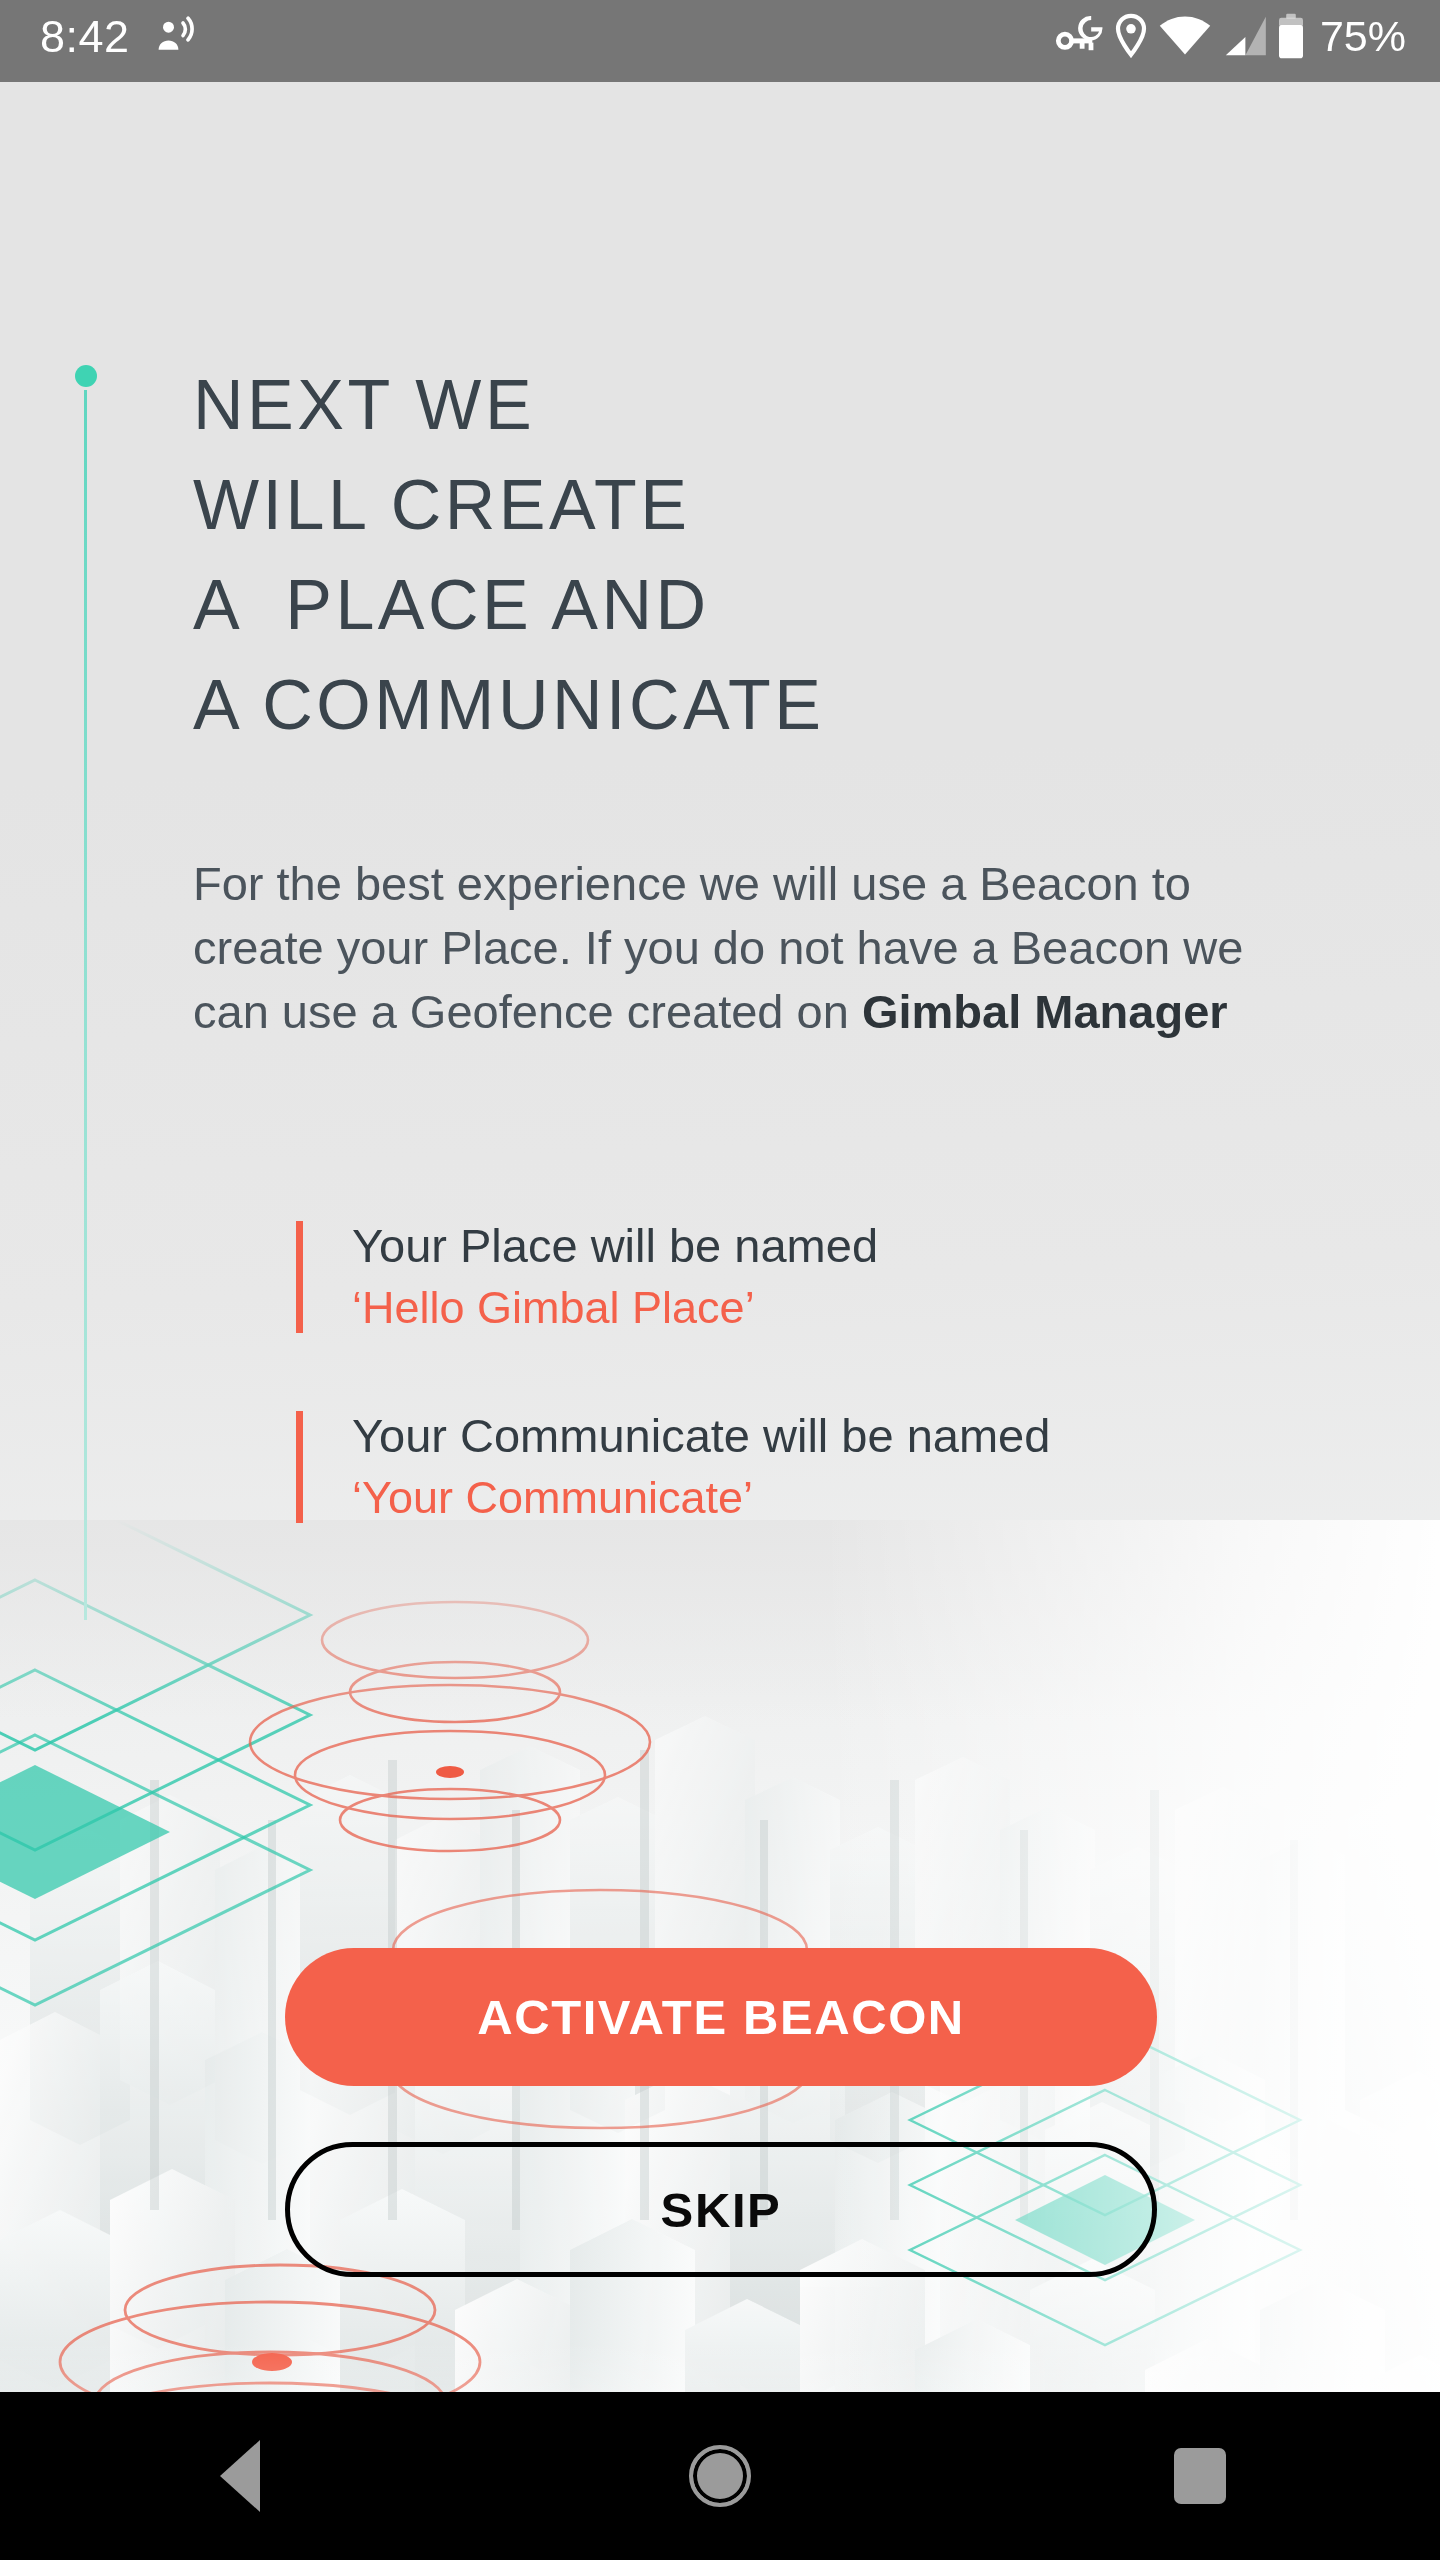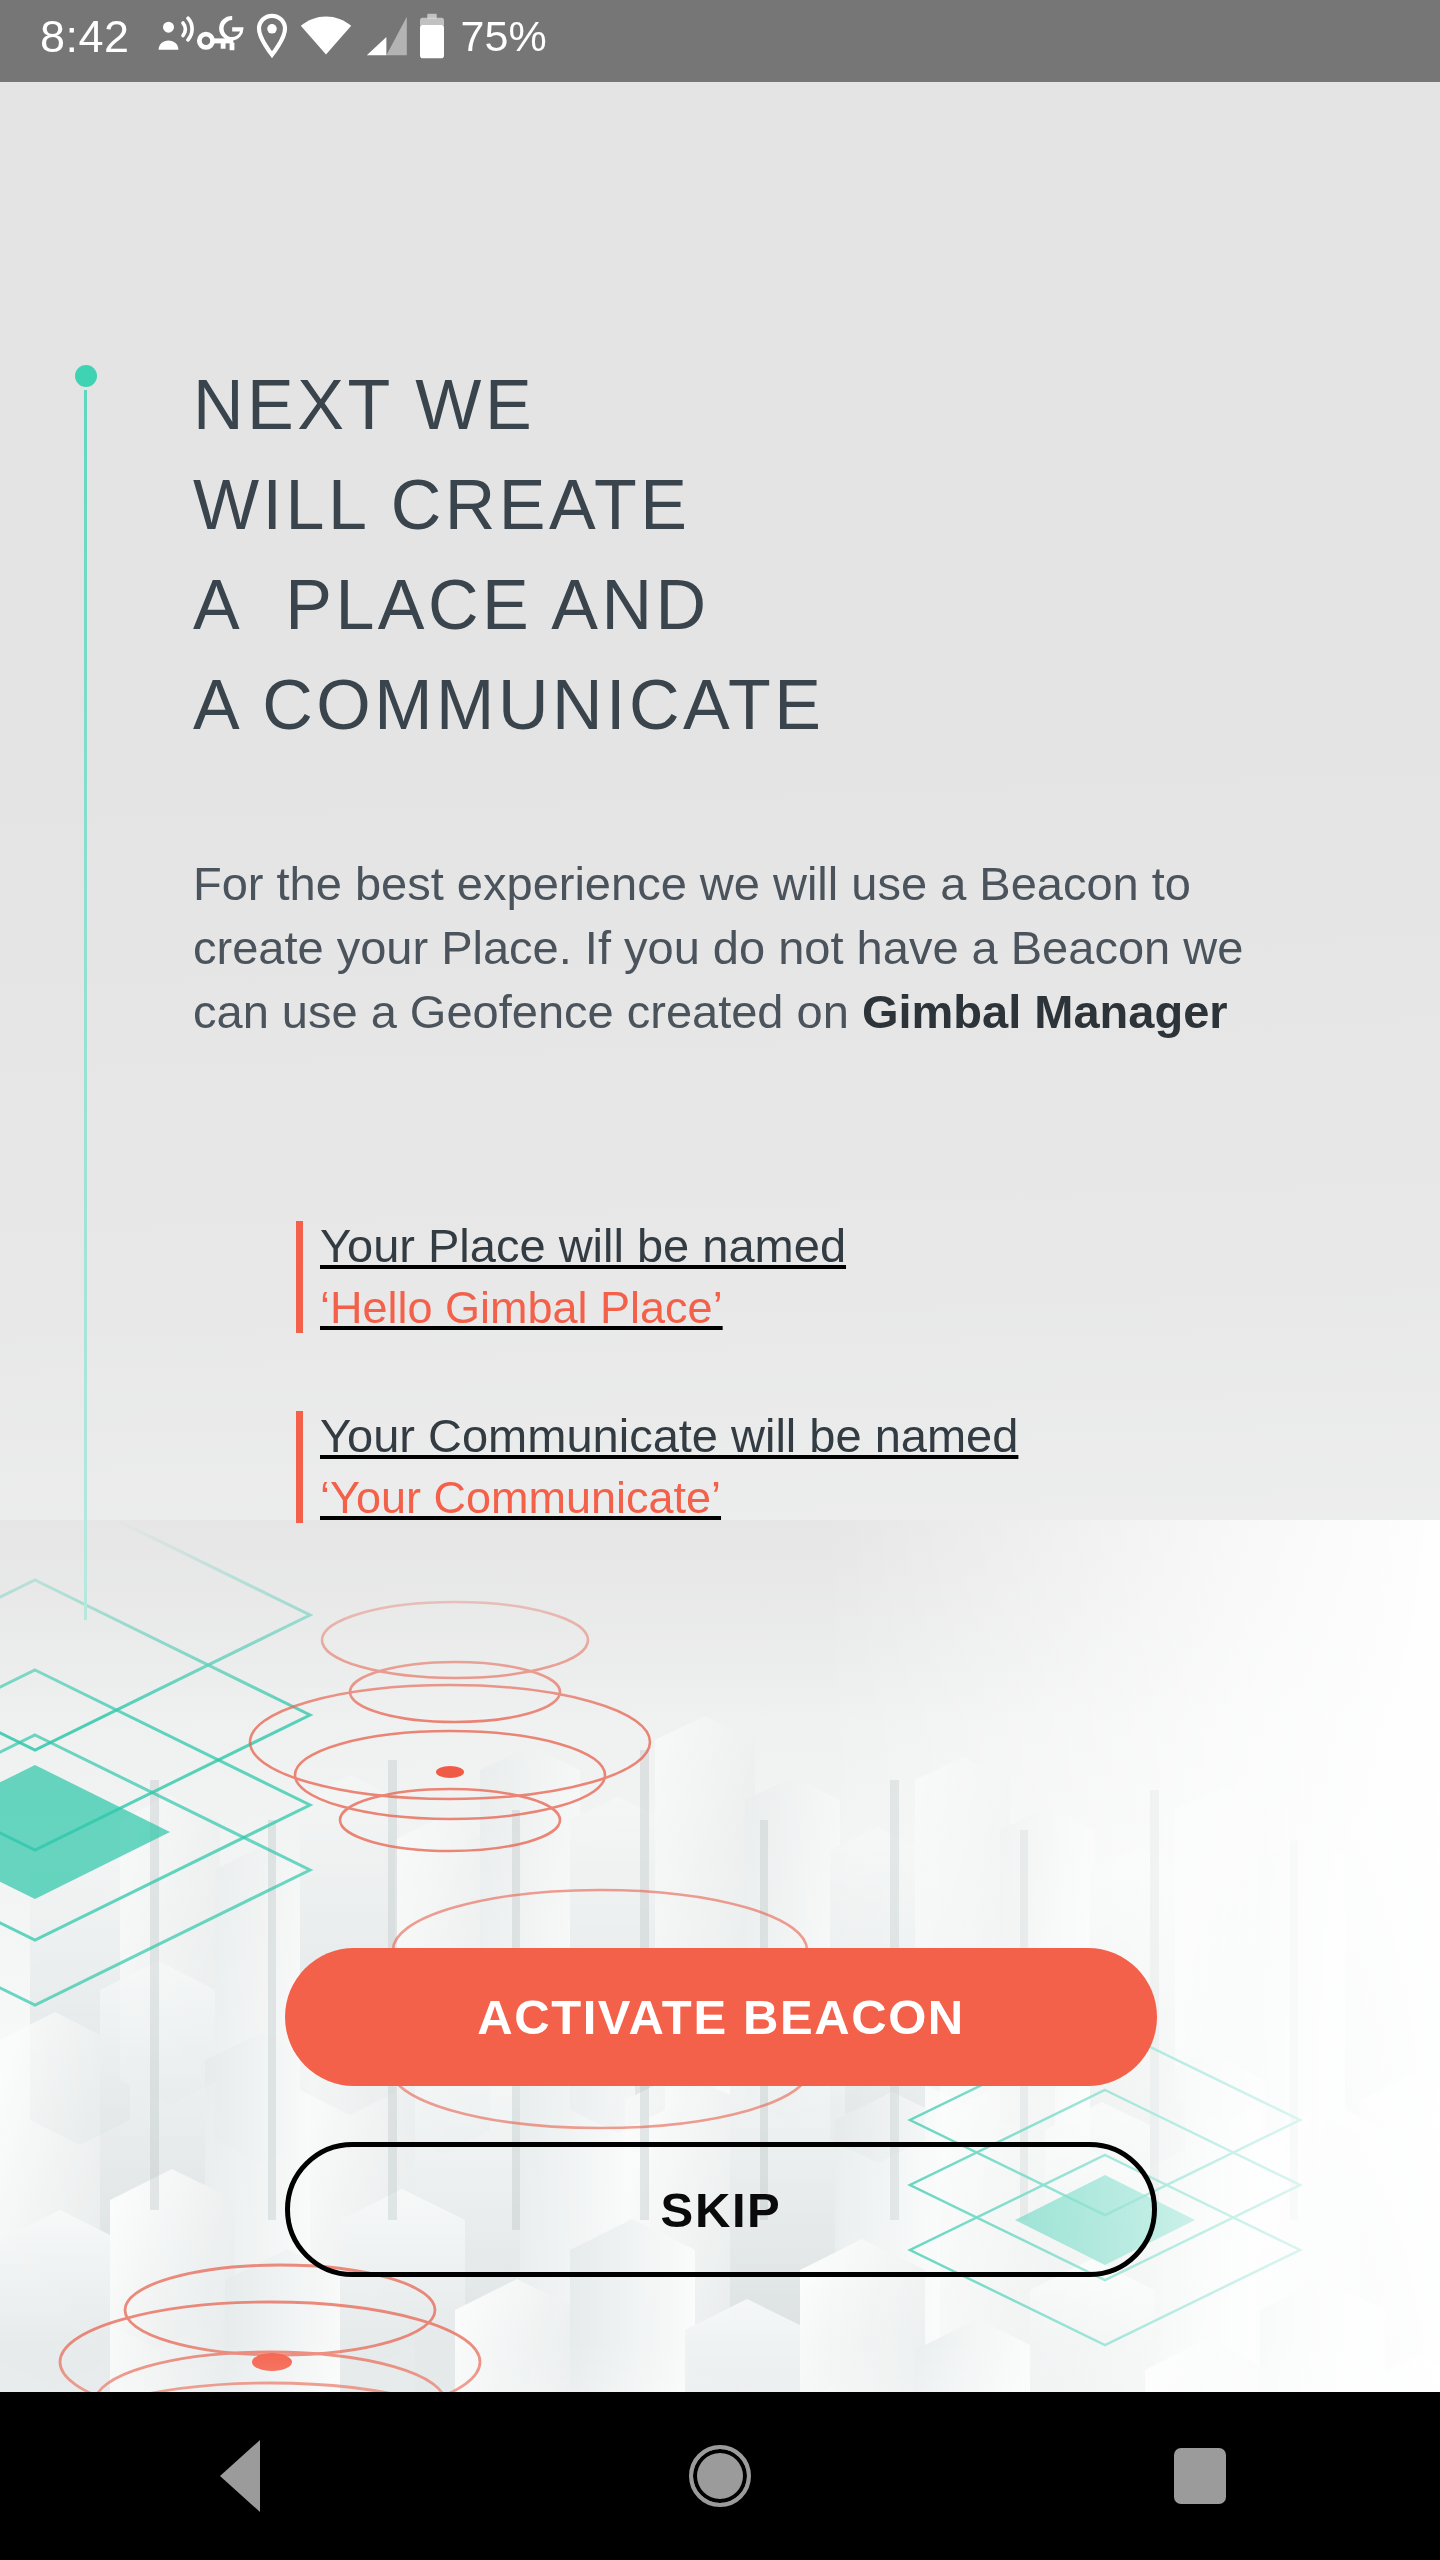--- a/index.html
+++ b/index.html
@@ -8,21 +8,21 @@
     font-family:"Liberation Sans", sans-serif;
     background:#000;
     overflow:hidden;
   }
   #screen { position:relative; width:1440px; height:2560px; overflow:hidden; background:#e6e6e6; }
 
   
   .statusbar{
     position:absolute; top:0; left:0; width:1440px; height:82px;
     background:#767676; z-index:60;
-    display:flex; align-items:center; 
+    display:flex; align-items:center; justify-content:space-between;
     padding:0 34px 10px 40px;
   }
   .sb-left{ display:flex; align-items:center; gap:22px; }
   .sb-clock{ color:#fff; font-size:45px; letter-spacing:.5px; font-weight:400; line-height:1; }
   .sb-right{ display:flex; align-items:center; gap:10px; }
   .sb-icon{ display:flex; align-items:center; justify-content:center; }
   .sb-batt-text{ color:#fff; font-size:43px; font-weight:400; margin-left:5px; }
 
   
   .bg-gradient{
@@ -68,21 +68,21 @@
     position:absolute; left:193px; top:852px;
     width:1070px;
     color:#4b545c;
     font-size:47px;
     font-weight:400;
     line-height:64px;
   }
   .paragraph .strong{ font-weight:700; color:#2d3439; }
 
   .bullets{ position:absolute; left:296px; top:1215px; width:1100px; }
-  .bullet{ position:relative; padding-left:24px; margin-bottom:66px;text-decoration:underline; }
+  .bullet{ position:relative; padding-left:56px; margin-bottom:66px; }
   .bullet:last-child{ margin-bottom:4px; }
   .bullet .bar{
     position:absolute; left:0; top:6px; width:7px; height:112px;
     background:#f4614b;
   }
   .bullet .b-title{
     color:#333c43; font-size:47px; font-weight:400; line-height:62px;
     white-space:nowrap;
   }
   .bullet .b-quote{

